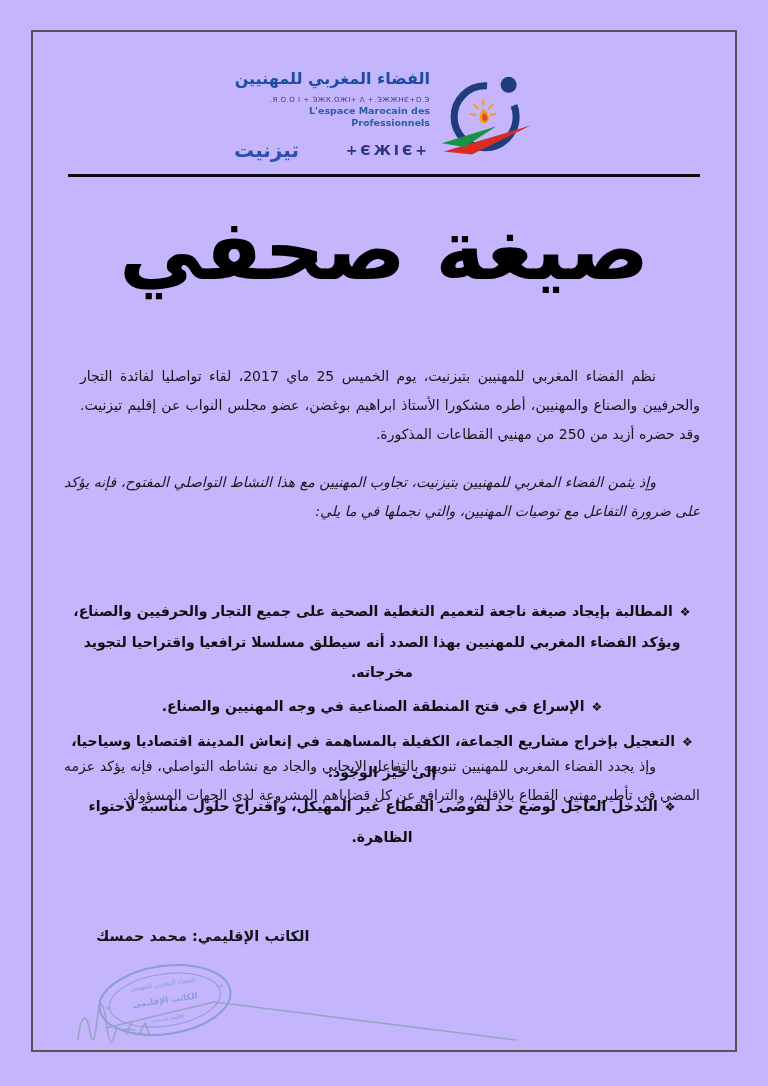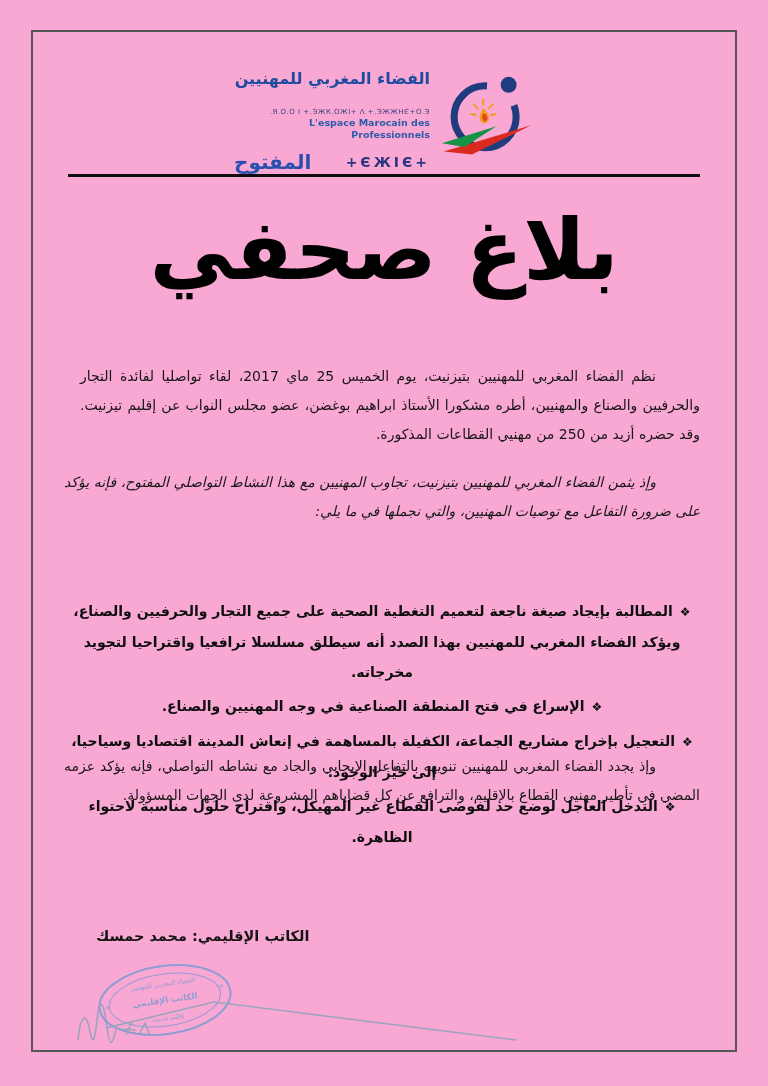--- a/index.html
+++ b/index.html
@@ -1,33 +1,33 @@
 <!DOCTYPE html>
 <html><head>
 <meta charset="utf-8">
 <style>
   html,body{margin:0;padding:0;}
   .page{
-    position:relative; width:768px; height:1086px; background:#f9a8d4;
+    position:relative; width:768px; height:1086px; background:#c4b5fd;
     font-family:"DejaVu Sans","Liberation Sans",sans-serif; color:#111;
     overflow:hidden;
   }
   .frame{
     position:absolute; left:31px; top:30px; width:702px; height:1018px;
     border:2px solid #555555;
   }
   
   .logo-row{
     position:absolute; top:70px; left:0; right:0;
     display:flex; justify-content:center; align-items:flex-start; gap:10px;
   }
   .logo-text{ width:196px; text-align:right; direction:rtl; }
   .org-ar{ font-size:16px; font-weight:bold; color:#1e4da0; line-height:18px; }
   .org-tif{ font-size:7px; color:#39427c; direction:ltr; text-align:right;
-            letter-spacing:0.5px; line-height:9px; margin-top:20px; white-space:nowrap;}
+            letter-spacing:0.5px; line-height:9px; margin-top:8px; white-space:nowrap;}
   .org-fr{ font-size:9.5px; font-weight:bold; color:#2a5caa; direction:ltr;
            text-align:right; line-height:12px; }
   .city-row{ display:flex; flex-direction:row-reverse; justify-content:space-between;
              align-items:center; margin-top:10px; }
   .city-ar{ font-size:20px; font-weight:bold; color:#2a4fae; line-height:22px;}
   .city-tif{ font-size:14px; font-weight:bold; color:#2b3580; letter-spacing:3px;
              direction:ltr;}
   .logo-icon{ width:94px; height:96px; margin-top:-4px;}
   .divider{
     position:absolute; top:174px; left:68px; right:68px; height:3px; background:#0d0d0d;
@@ -66,21 +66,21 @@
 <div class="page">
 
   <div class="frame"></div>
 
   <div class="logo-row">
     <div class="logo-text">
       <div class="org-ar">الفضاء المغربي للمهنيين</div>
       <div class="org-tif">.Я.О.О І +.ЭЖК.ОЖІ+ Λ +.ЭЖЖНЄ+О.Э</div>
       <div class="org-fr">L'espace Marocain des Professionnels</div>
       <div class="city-row">
-        <span class="city-ar">المفتوح</span>
+        <span class="city-ar">تيزنيت</span>
         <span class="city-tif">+ЄЖІЄ+</span>
       </div>
     </div>
     <svg class="logo-icon" viewBox="0 0 100 100" xmlns="http://www.w3.org/2000/svg">
 
       <circle cx="48" cy="53" r="33" fill="none" stroke="#1e3c7e" stroke-width="7.5" pathLength="100" stroke-dasharray="82 18" stroke-dashoffset="6"></circle>
 
       <circle cx="73" cy="19" r="8.5" fill="#1e3c7e"></circle>
 
       <g stroke="#f39c1f" stroke-width="2.2" stroke-linecap="round">
@@ -94,21 +94,21 @@
       <path d="M46,44 C42,50 41,54 43.5,58 C45.5,61 50,60.5 51.5,57 C53.5,52.5 50,47 46,44 Z" fill="#f39c1f"></path>
       <path d="M46.5,49 C44.5,52 44.3,54.5 45.8,56.6 C47.1,58.2 49.6,57.8 50.3,55.7 C51.2,53 49,50.3 46.5,49 Z" fill="#e2491a"></path>
 
       <path d="M4,90 L97,62 L34,93 Z" fill="#d92b20"></path>
       <path d="M2,81 L60,63 L26,85 Z" fill="#169345"></path>
     </svg>
   </div>
 
   <div class="divider"></div>
 
-  <div class="doc-title">بلاغ صحفي</div>
+  <div class="doc-title">صيغة صحفي</div>
 
   <div class="para p1 indent">نظم الفضاء المغربي للمهنيين بتيزنيت، يوم الخميس 25 ماي 2017، لقاء تواصليا لفائدة التجار والحرفيين والصناع والمهنيين، أطره مشكورا الأستاذ ابراهيم بوغضن، عضو مجلس النواب عن إقليم تيزنيت. وقد حضره أزيد من 250 من مهنيي القطاعات المذكورة.</div>
   <div class="para p2 indent">وإذ يثمن الفضاء المغربي للمهنيين بتيزنيت، تجاوب المهنيين مع هذا النشاط التواصلي المفتوح، فإنه يؤكد على ضرورة التفاعل مع توصيات المهنيين، والتي نجملها في ما يلي:</div>
 
   <div class="bullet-list">
     <div class="bullet">
       <span class="marker">❖</span><span>المطالبة بإيجاد صيغة ناجعة لتعميم التغطية الصحية على جميع التجار والحرفيين والصناع، ويؤكد الفضاء المغربي للمهنيين بهذا الصدد أنه سيطلق مسلسلا ترافعيا واقتراحيا لتجويد مخرجاته.</span>
     </div>
     <div class="bullet">
       <span class="marker">❖</span><span>الإسراع في فتح المنطقة الصناعية في وجه المهنيين والصناع.</span>

